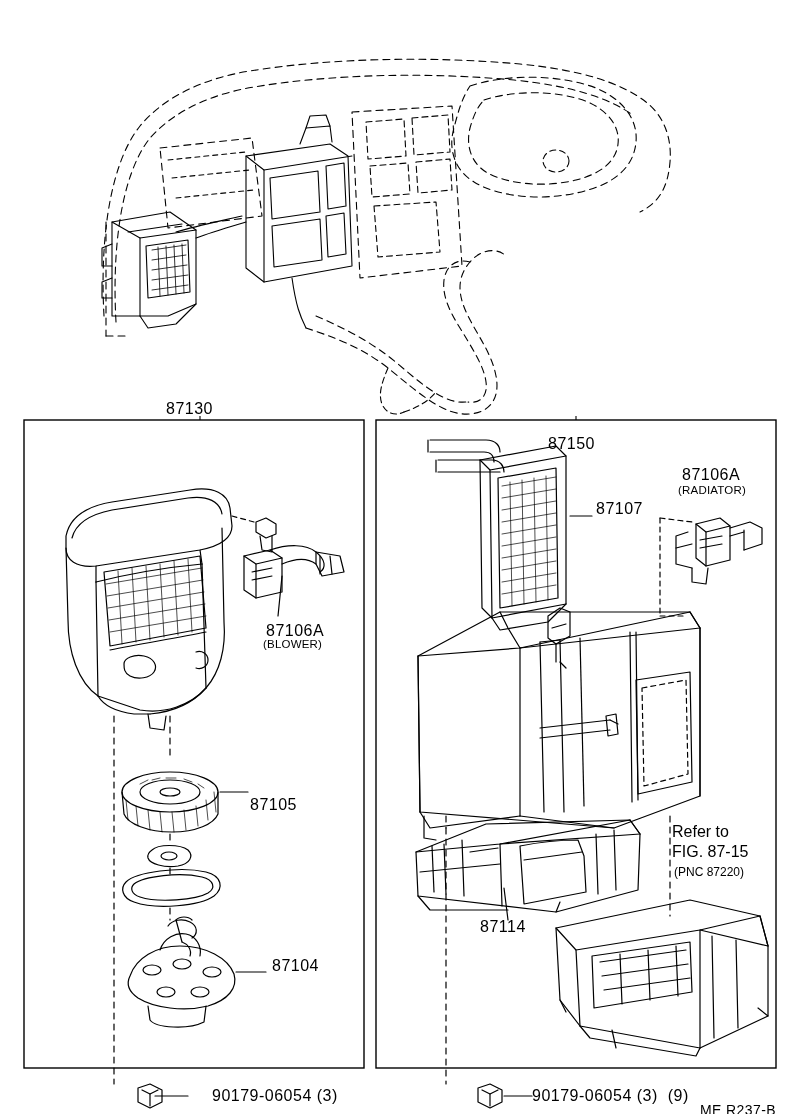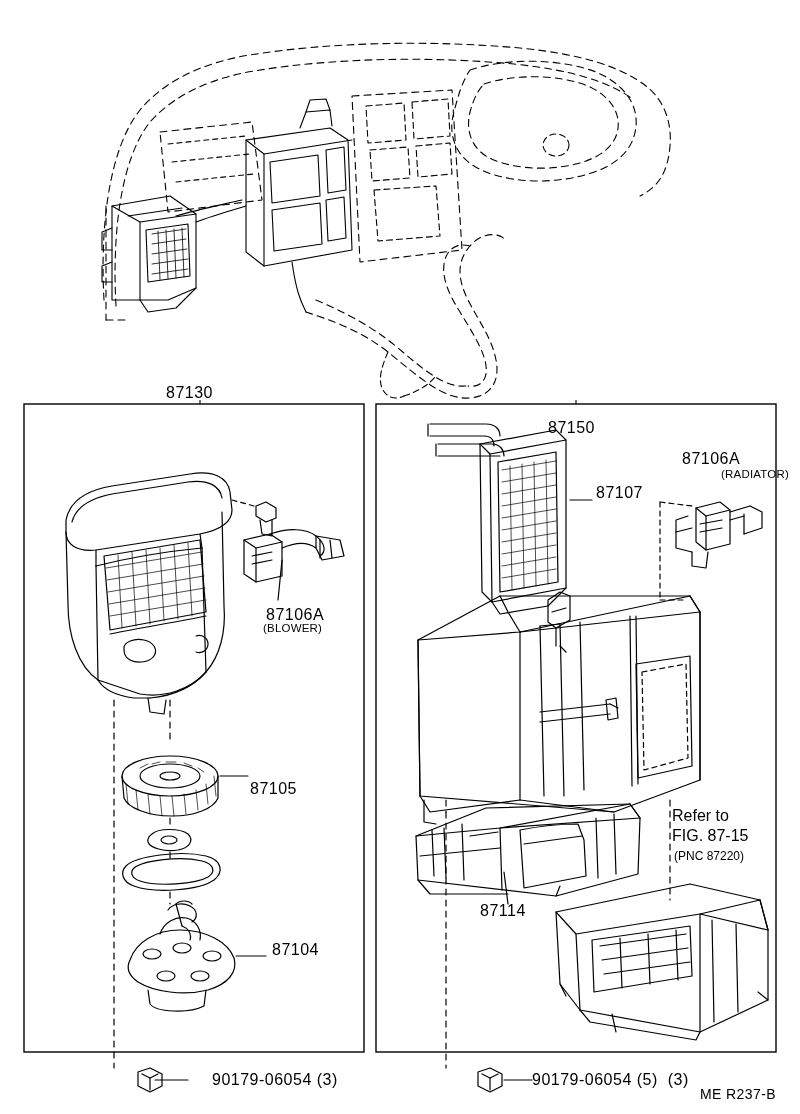--- a/index.html
+++ b/index.html
@@ -10,21 +10,21 @@
   body {
     width: 800px;
     height: 1114px;
     position: relative;
     font-family: "Liberation Sans", sans-serif;
     color: #000000;
     overflow: hidden;
   }
   #sheet {
     position: absolute;
-    left: 0; top: 0;
+    left: 0; top: 16px;
     width: 800px;
     height: 823px;
   }
   svg.layer {
     position: absolute;
     left: 0; top: 0;
     width: 800px;
     height: 1114px;
     overflow: visible;
   }
@@ -396,25 +396,25 @@
 
   <div class="lbl" style="left:250px; top:780px;">87105</div>
 
   <div class="lbl" style="left:272px; top:941px;">87104</div>
 
   <div class="lbl" style="left:192px; top:1071px;margin-left:20px;">90179-06054 (3)</div>
 
   <div class="lbl" style="left:596px; top:484px;">87107</div>
 
   <div class="lbl" style="left:682px; top:450px;">87106A</div>
-  <div class="lbl small" style="left:678px; top:468px;margin-left:43px;">(RADIATOR)</div>
+  <div class="lbl small" style="left:678px; top:468px;">(RADIATOR)</div>
 
   <div class="lbl" style="left:480px; top:902px;">87114</div>
 
-  <div class="lbl" style="left:532px; top:1071px;">90179-06054 (5)  (3)</div>
+  <div class="lbl" style="left:532px; top:1071px;">90179-06054 (3)  (9)</div>
 
   <div class="refer" style="left:672px; top:806px;">Refer to</div>
   <div class="refer" style="left:672px; top:826px;">FIG. 87-15</div>
   <div class="refer" style="left:674px; top:847px; font-size:12px;text-align:center;">(PNC 87220)</div>
 
   <div class="footer" style="left:700px; top:1086px;">ME R237-B</div>
 
 </div>
 
 </body></html>

